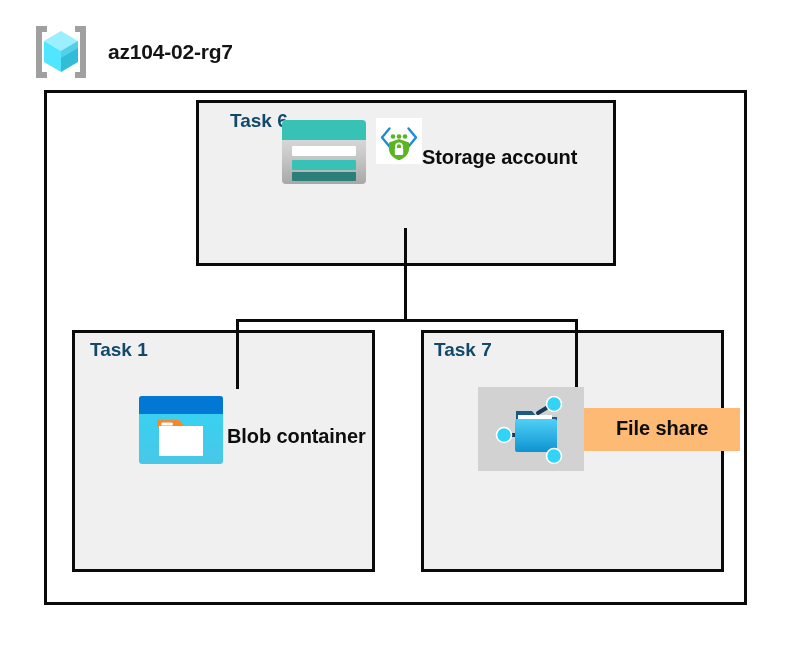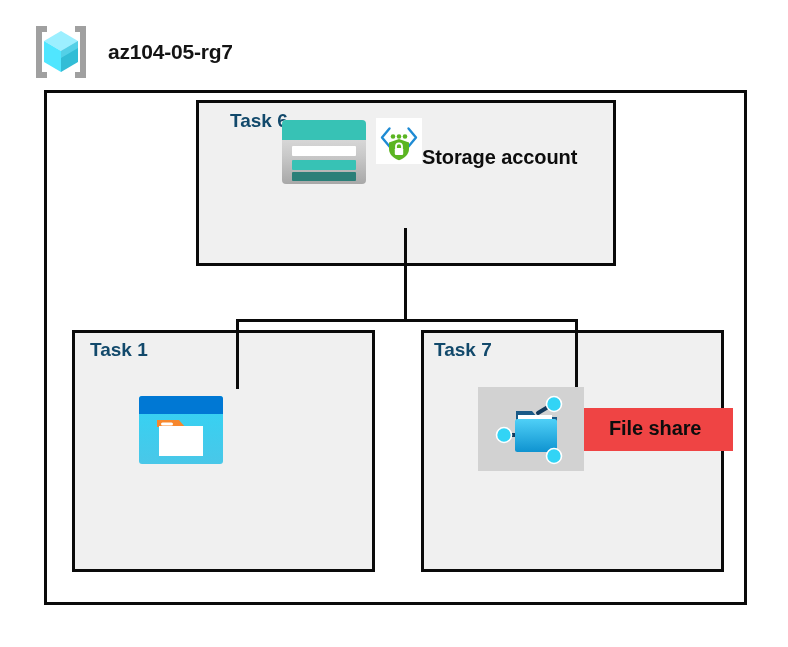--- a/index.html
+++ b/index.html
@@ -105,22 +105,22 @@
 
   
   #node-fileshare { left: 478px; top: 387px; width: 190px; }
   #fileshare-icon-hl {
     background: #d2d2d2;
     padding: 4px 14px 4px 14px;
     display: flex;
     justify-content: center;
   }
   #fileshare-caption-hl {
-    background: #ef4444;
-    padding: 9px 32px 11px 25px;
+    background: #fdba74;
+    padding: 9px 32px 11px 32px;
     margin-top: 0px;
   }
 
   
   .conn {
     position: absolute;
     background: #0a0a0a;
   }
   .conn-v { width: 3px; }
   .conn-h { height: 3px; }
@@ -149,21 +149,21 @@
 
       <path d="M31 9 L48 19 L31 29 L14 19 Z" fill="#9cefff"></path>
 
       <path d="M14 19 L31 29 L31 50 L14 40 Z" fill="#50e6ff"></path>
 
       <path d="M48 19 L48 40 L31 50 L31 29 Z" fill="#32bdd6"></path>
 
       <path d="M31 29 L48 19 L48 26 L31 36 Z" fill="#6fe0f5" opacity="0.55"></path>
     </svg>
   </span>
-  <span id="rg-title">az104-05-rg7</span>
+  <span id="rg-title">az104-02-rg7</span>
 </div>
 
 <div id="rg-frame"></div>
 
 <div id="task1-box" class="task-box"></div>
 <div id="task2-box" class="task-box"></div>
 <div id="task3-box" class="task-box"></div>
 
 <div id="conn-trunk" class="conn conn-v"></div>
 <div id="conn-bus" class="conn conn-h"></div>
@@ -236,20 +236,21 @@
       <rect x="4" y="4" width="84" height="68" rx="3" fill="url(#blobBody)"></rect>
 
       <path d="M4 7 a3 3 0 0 1 3 -3 h78 a3 3 0 0 1 3 3 v15 h-84 Z" fill="#0078d4"></path>
 
       <path d="M22 28 h22 l6 7 h-28 Z" fill="#f7872d"></path>
       <rect x="26" y="30.5" width="12" height="3" rx="1.5" fill="#ffffff"></rect>
 
       <rect x="24" y="34" width="44" height="30" fill="#ffffff"></rect>
     </svg>
   </span>
+  <div class="node-caption">Blob container</div>
 </div>
 
 <div id="node-fileshare" class="node">
   <div id="fileshare-icon-hl">
     <span>
       <svg width="78" height="76" viewBox="0 0 78 76" xmlns="http://www.w3.org/2000/svg">
         <defs>
           <linearGradient id="fsFolder" x1="0" y1="0" x2="0" y2="1">
             <stop offset="0%" stop-color="#4fd0f7"></stop>
             <stop offset="100%" stop-color="#0f93d0"></stop>

